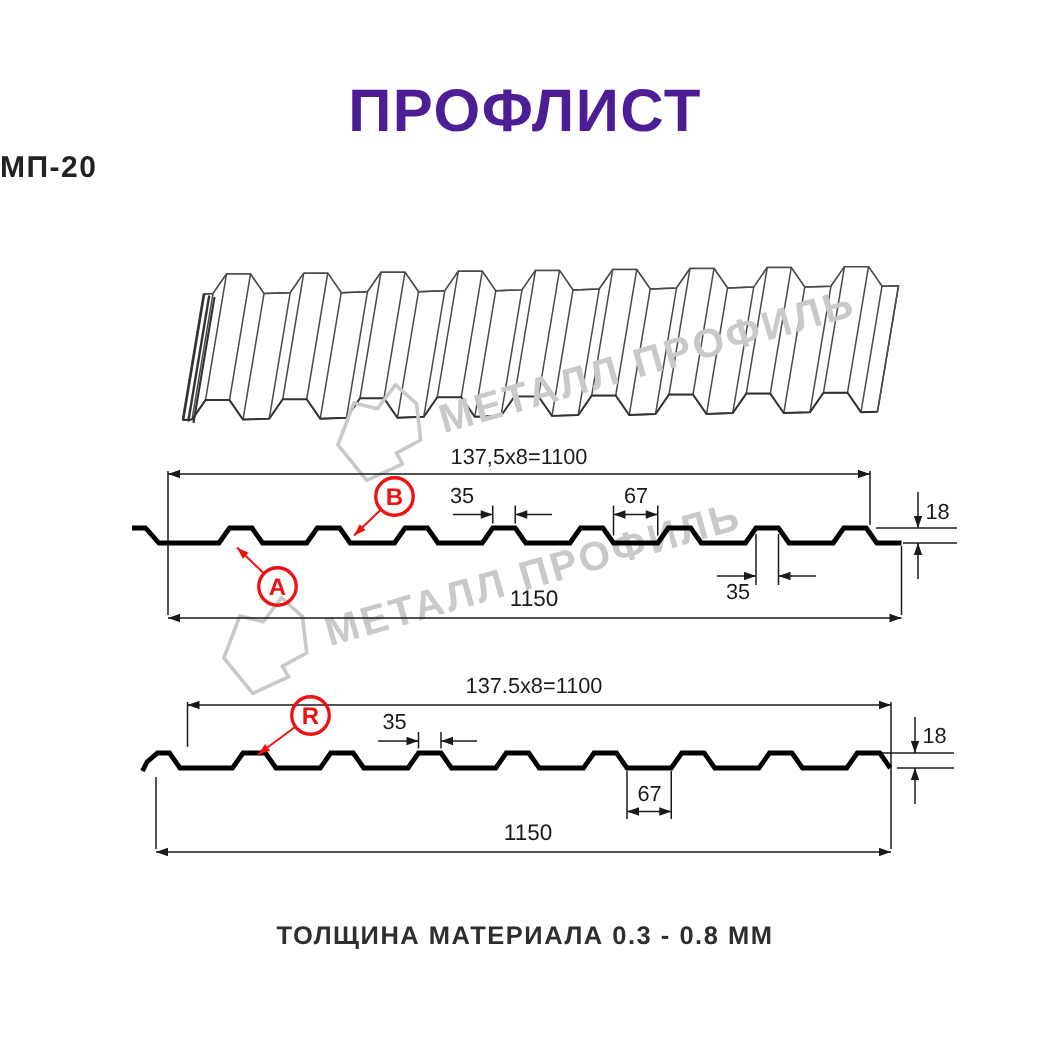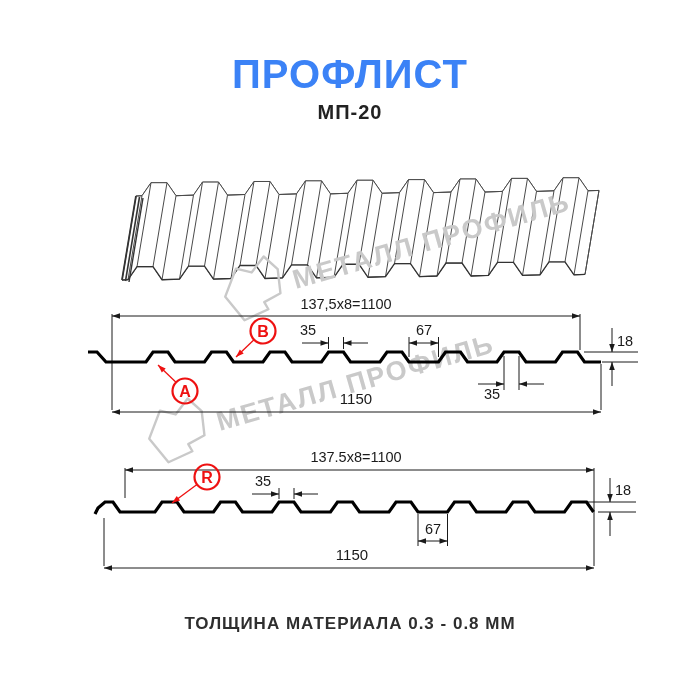--- a/index.html
+++ b/index.html
@@ -1,20 +1,20 @@
 <!DOCTYPE html>
 <html><head>
 <meta charset="utf-8">
 <style>
   html,body{margin:0;padding:0;background:#ffffff;}
   .page{position:relative;width:700px;height:700px;background:#fff;overflow:hidden;
         font-family:"Liberation Sans", sans-serif;}
   .title{position:absolute;top:52px;left:0;width:700px;text-align:center;
-         font-size:40px;font-weight:800;letter-spacing:1px;color:#3b82f6;}
-  .subtitle{position:absolute;top:101px;left:0;width:700px;text-align:center;
+         font-size:40px;font-weight:800;letter-spacing:1px;color:#4c1d95;}
+  .subtitle{position:absolute;top:101px;left:0;width:700px;
          font-size:20px;font-weight:600;letter-spacing:1px;color:#222;}
   .footer-note{position:absolute;top:614px;left:0;width:700px;text-align:center;
          font-size:17px;font-weight:600;letter-spacing:1px;color:#2e2e2e;}
   svg{position:absolute;left:0;top:0;}
   svg text{font-family:"Liberation Sans", sans-serif;}
 </style>
 </head>
 <body>
 
 <div class="page">

